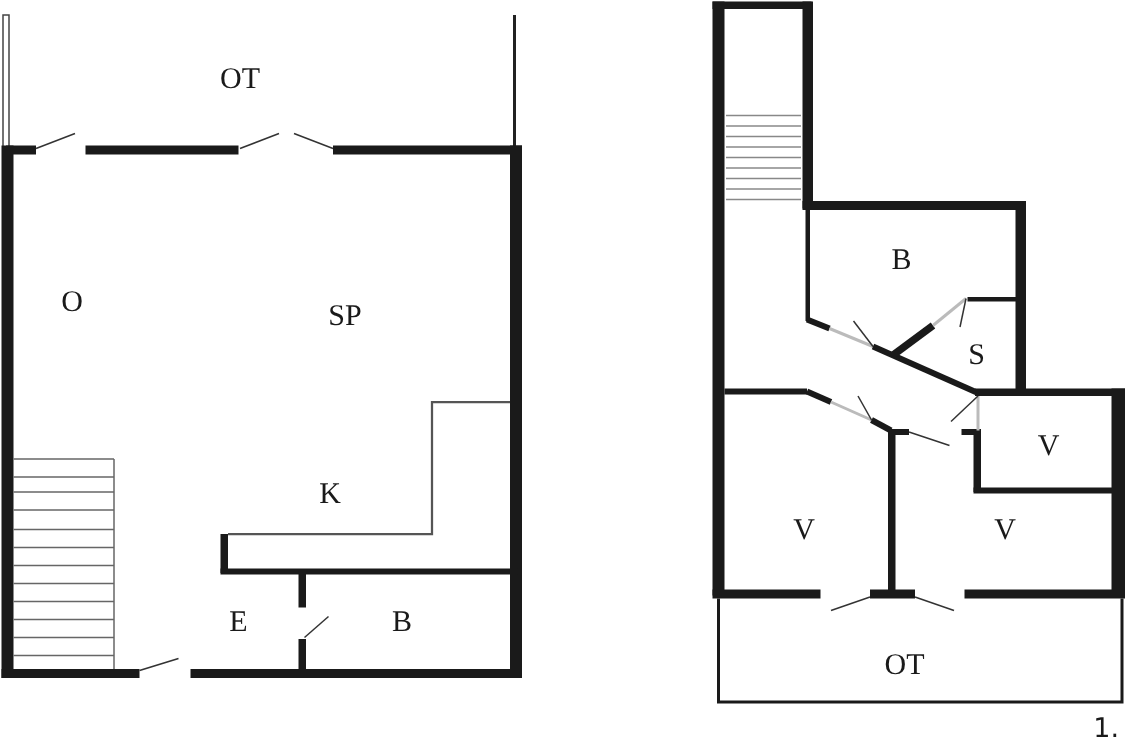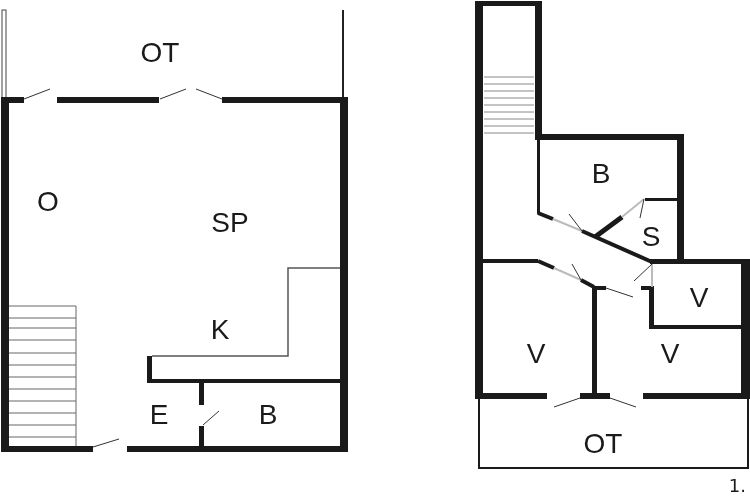--- a/index.html
+++ b/index.html
@@ -1,18 +1,18 @@
 <!DOCTYPE html>
 <html><head>
   <meta charset="utf-8">
   <style>
     html, body { margin: 0; padding: 0; background: #ffffff; }
     body { width: 750px; height: 500px; overflow: hidden; position: relative; font-family: "Liberation Sans", sans-serif; }
     #plan { position: absolute; left: 0; top: 0; width: 750px; height: 500px; }
-    .room-label { position: absolute; font-family: Liberation Sans, sans-serif; font-size: 28px; color: #1a1a1a; transform: translate(-50%, -50%); white-space: nowrap; }
+    .room-label { position: absolute; font-family: Liberation Serif, serif; font-size: 20px; color: #1a1a1a; transform: translate(-50%, -50%); white-space: nowrap; }
     .page-num { position: absolute; right: 4px; bottom: 4px; font-family: "DejaVu Sans", sans-serif; font-size: 18px; color: #1a1a1a; }
   </style>
 </head>
 <body>
 
 <svg id="plan" viewBox="0 0 750 500" xmlns="http://www.w3.org/2000/svg">
 
   <g>
 
     <rect x="2" y="10" width="4" height="88" fill="#fff" stroke="#444" stroke-width="1"></rect>
@@ -116,21 +116,21 @@
     <rect x="643" y="393" width="107" height="6" fill="#1a1a1a"></rect>
     <line x1="580" y1="398" x2="554" y2="407" stroke="#333" stroke-width="1"></line>
     <line x1="610" y1="398" x2="636" y2="407" stroke="#333" stroke-width="1"></line>
 
     <polyline points="479,399 479,468 748,468 748,399" fill="none" stroke="#1a1a1a" stroke-width="2"></polyline>
   </g>
 </svg>
 
 <div class="room-label" style="left:160px;top:53px">OT</div>
 <div class="room-label" style="left:48px;top:202px">O</div>
-<div class="room-label" style="left:230px;top:223px">SP</div>
+<div class="room-label" style="left:230px;top:211px">SP</div>
 <div class="room-label" style="left:220px;top:330px">K</div>
 <div class="room-label" style="left:159px;top:415px">E</div>
 <div class="room-label" style="left:268px;top:415px">B</div>
 
 <div class="room-label" style="left:601px;top:174px">B</div>
 <div class="room-label" style="left:651px;top:237px">S</div>
 <div class="room-label" style="left:699px;top:298px">V</div>
 <div class="room-label" style="left:536px;top:354px">V</div>
 <div class="room-label" style="left:670px;top:354px">V</div>
 <div class="room-label" style="left:603px;top:444px">OT</div>

